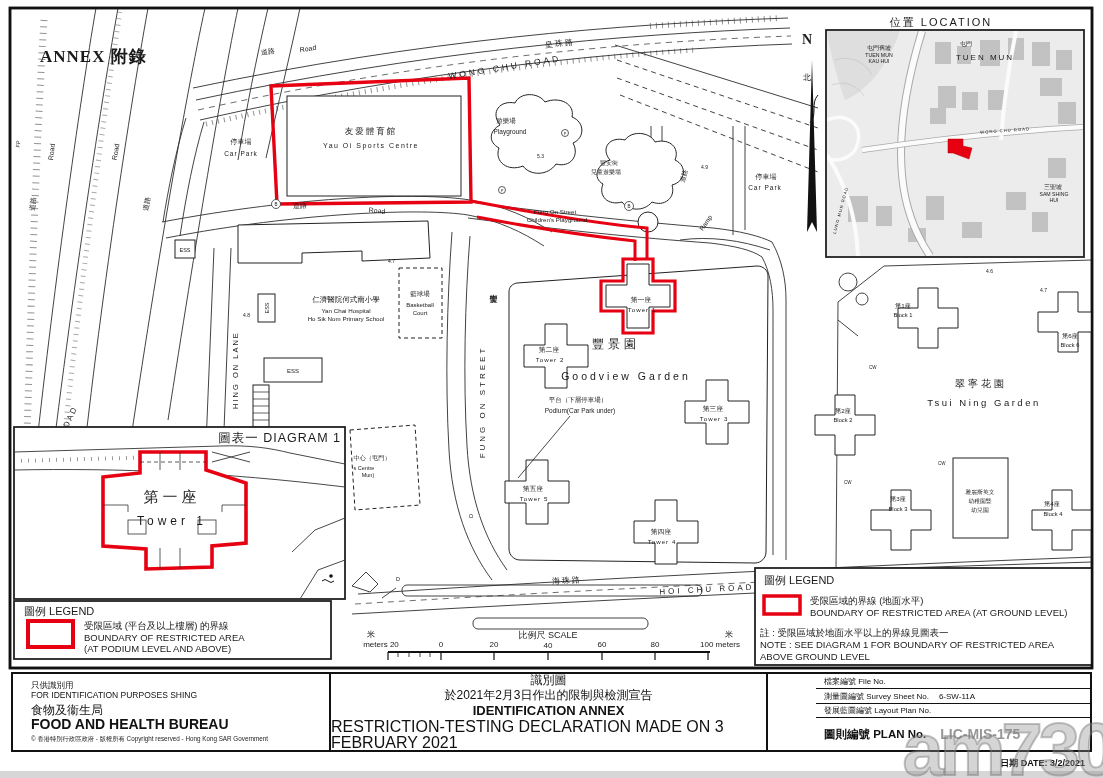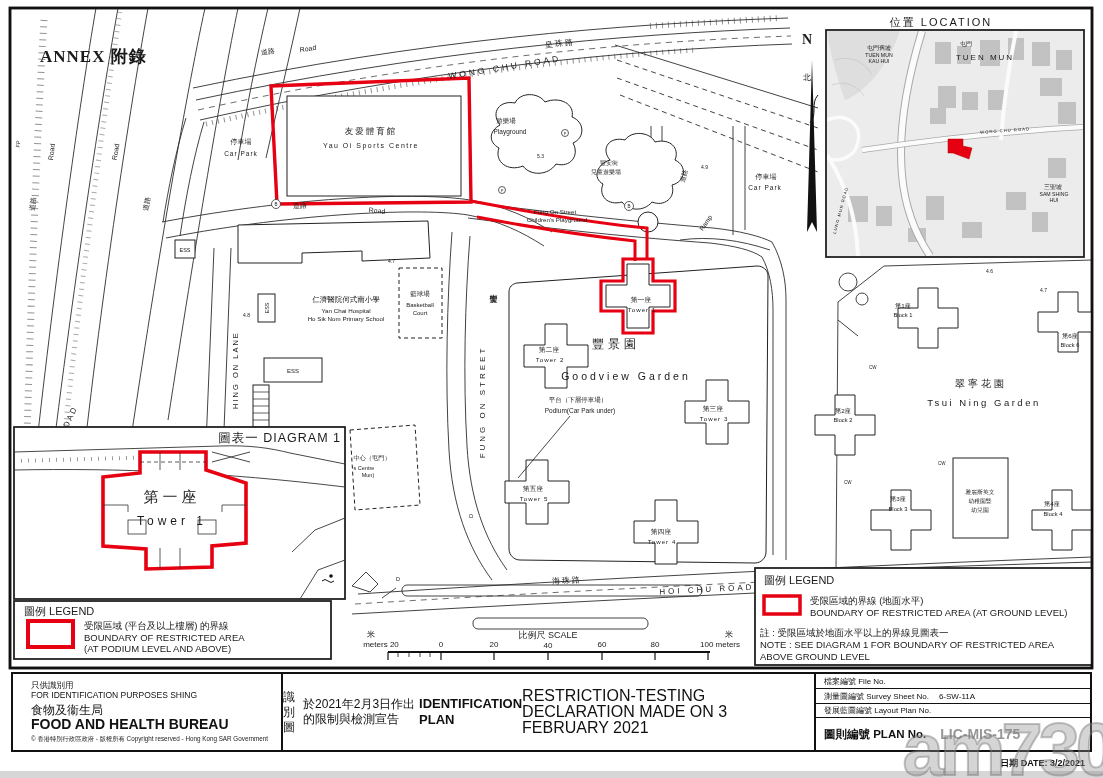--- a/index.html
+++ b/index.html
@@ -4,29 +4,29 @@
 <style>
   html,body{margin:0;padding:0;background:#fff;}
   #sheet{position:relative;width:1103px;height:778px;background:#fff;overflow:hidden;
          font-family:"Liberation Sans",sans-serif;color:#111;}
   svg{display:block;}
   svg text{font-family:"Liberation Sans",sans-serif;fill:#1a1a1a;}
   .serif{font-family:"Liberation Serif",serif;}
   .vtext{writing-mode:vertical-rl;text-orientation:upright;}
   
   #title-block{position:absolute;left:11px;top:672px;width:1081px;height:80px;
-    border:2px solid #111;display:flex;box-sizing:border-box;background:#fff;}
+    border:2px solid #111;display:flex;box-sizing:border-box;background:#fff;gap:48px;}
   .tb-left{width:268px;box-sizing:border-box;padding:6px 6px 2px 18px;}
   .tb-left .p1{font-size:8.5px;line-height:10px;}
   .tb-left .p2{font-size:8.5px;line-height:10px;}
   .tb-left .b1{font-size:12px;line-height:14px;margin-top:3px;}
   .tb-left .b2{font-size:14px;font-weight:bold;line-height:15px;}
   .tb-left .cp{font-size:6.3px;color:#222;margin-top:3px;}
   .tb-center{flex:1;border-left:2px solid #111;border-right:2px solid #111;
-    display:flex;flex-direction:row;justify-content:center;align-items:center;box-sizing:border-box;}
+    display:flex;flex-direction:column;justify-content:center;align-items:center;box-sizing:border-box;}
   .tb-center .c1,.tb-center .c2{font-size:12px;line-height:15px;}
   .tb-center .c3{font-size:13px;font-weight:600;line-height:16px;}
   .tb-center .c4{font-size:16px;font-weight:400;line-height:16px;}
   .tb-right{width:274px;display:flex;flex-direction:column;box-sizing:border-box;}
   .tb-row{border-bottom:1px solid #111;display:flex;align-items:center;
     padding:0 4px 0 8px;font-size:8px;height:15px;box-sizing:border-box;}
   .tb-row .val{margin-left:10px;}
   .tb-row.r3,.tb-row.r4{height:14px;}
   .tb-row.r5{flex:1;border-bottom:none;font-size:11.5px;font-weight:bold;}
   .tb-row.r5 .val{color:#979797;font-weight:bold;font-size:14px;margin-left:14px;}
@@ -406,21 +406,21 @@
   <div class="tb-left">
     <div class="p1">只供識別用</div>
     <div class="p2">FOR IDENTIFICATION PURPOSES SHING</div>
     <div class="b1">食物及衞生局</div>
     <div class="b2">FOOD AND HEALTH BUREAU</div>
     <div class="cp">© 香港特別行政區政府 - 版權所有 Copyright reserved - Hong Kong SAR Government</div>
   </div>
   <div class="tb-center">
     <div class="c1">識別圖</div>
     <div class="c2">於2021年2月3日作出的限制與檢測宣告</div>
-    <div class="c3">IDENTIFICATION PLAN</div>
+    <div class="c3">IDENTIFICATION ANNEX</div>
     <div class="c4">RESTRICTION-TESTING DECLARATION MADE ON 3 FEBRUARY 2021</div>
   </div>
   <div class="tb-right">
     <div class="tb-row r1">
       <span>檔案編號  File  No.</span>
       <span class="val"></span>
     </div>
     <div class="tb-row r2">
       <span>測量圖編號  Survey  Sheet  No.</span>
       <span class="val">6-SW-11A</span>

